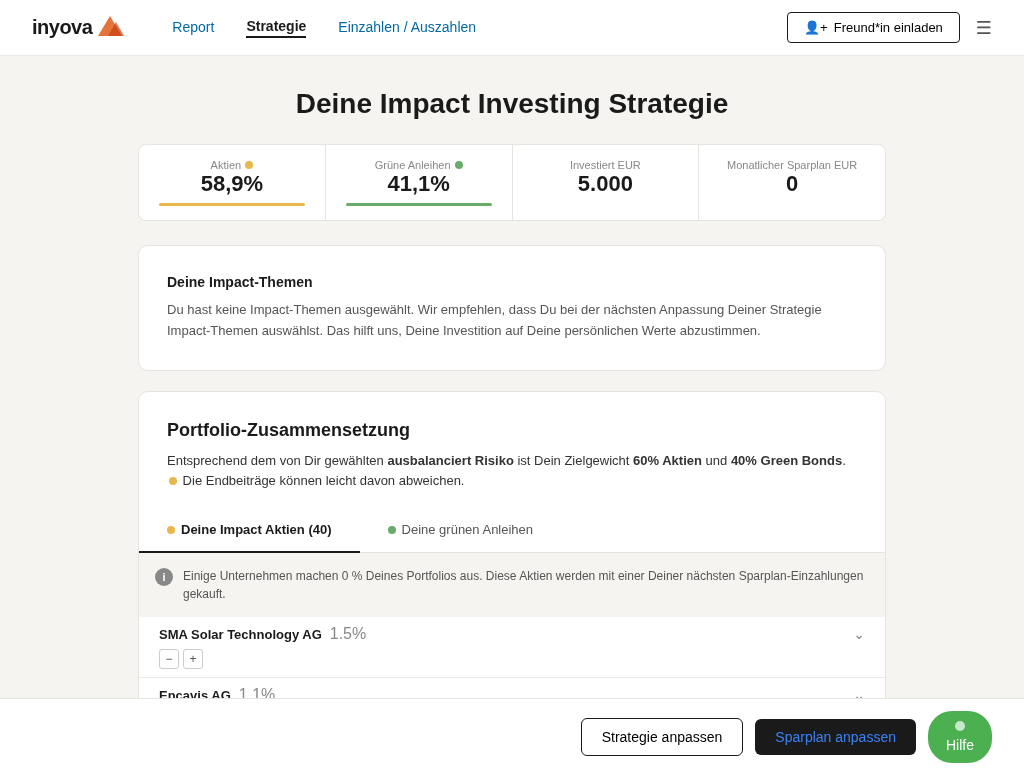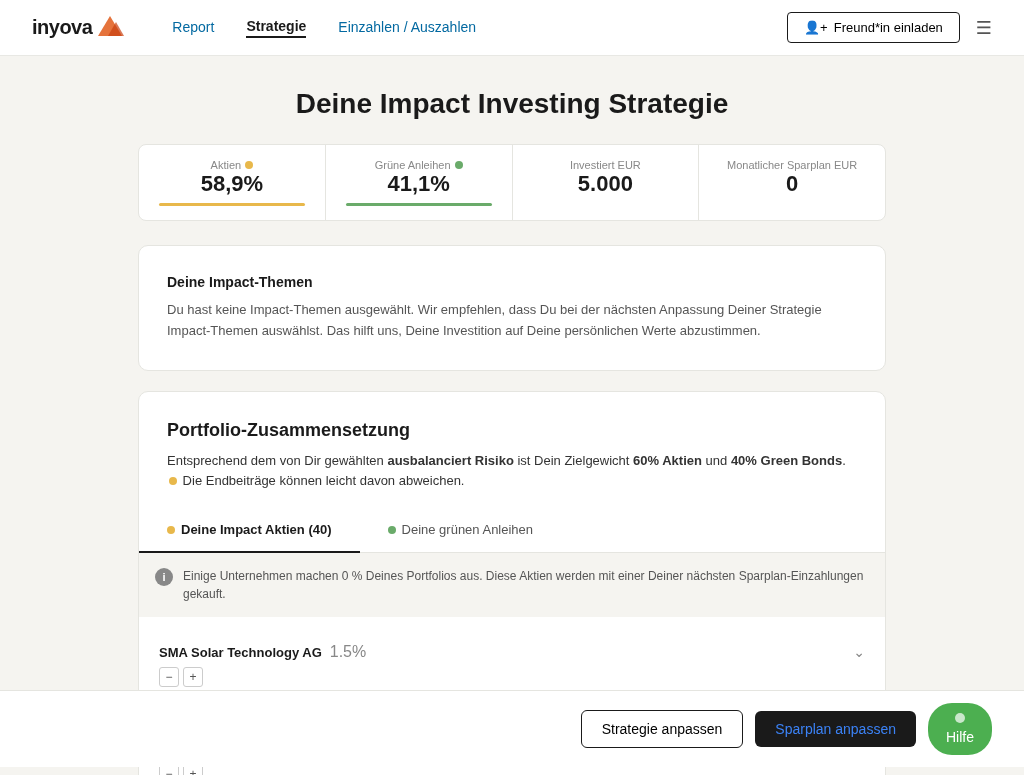--- a/index.html
+++ b/index.html
@@ -250,21 +250,21 @@
       flex-shrink: 0;
       margin-top: 1px;
     }
 
     
     .stock-list {
       padding: 0;
     }
     .stock-item {
       border-bottom: 1px solid #e8e8e4;
-      padding: 26px 20px;
+      padding: 8px 20px;
     }
     .stock-item:last-child { border-bottom: none; }
     .stock-row {
       display: flex;
       align-items: center;
       justify-content: space-between;
     }
     .stock-left {
       display: flex;
       align-items: center;
@@ -297,21 +297,21 @@
       display: flex;
       align-items: center;
       justify-content: center;
       font-size: 12px;
       color: #555;
     }
 
     
     .footer-bar {
       position: fixed;
-      bottom: 8px;
+      bottom: 0;
       left: 0;
       right: 0;
       background: #fff;
       border-top: 1px solid #e5e5e0;
       display: flex;
       align-items: center;
       justify-content: flex-end;
       padding: 12px 32px;
       gap: 12px;
       z-index: 100;

